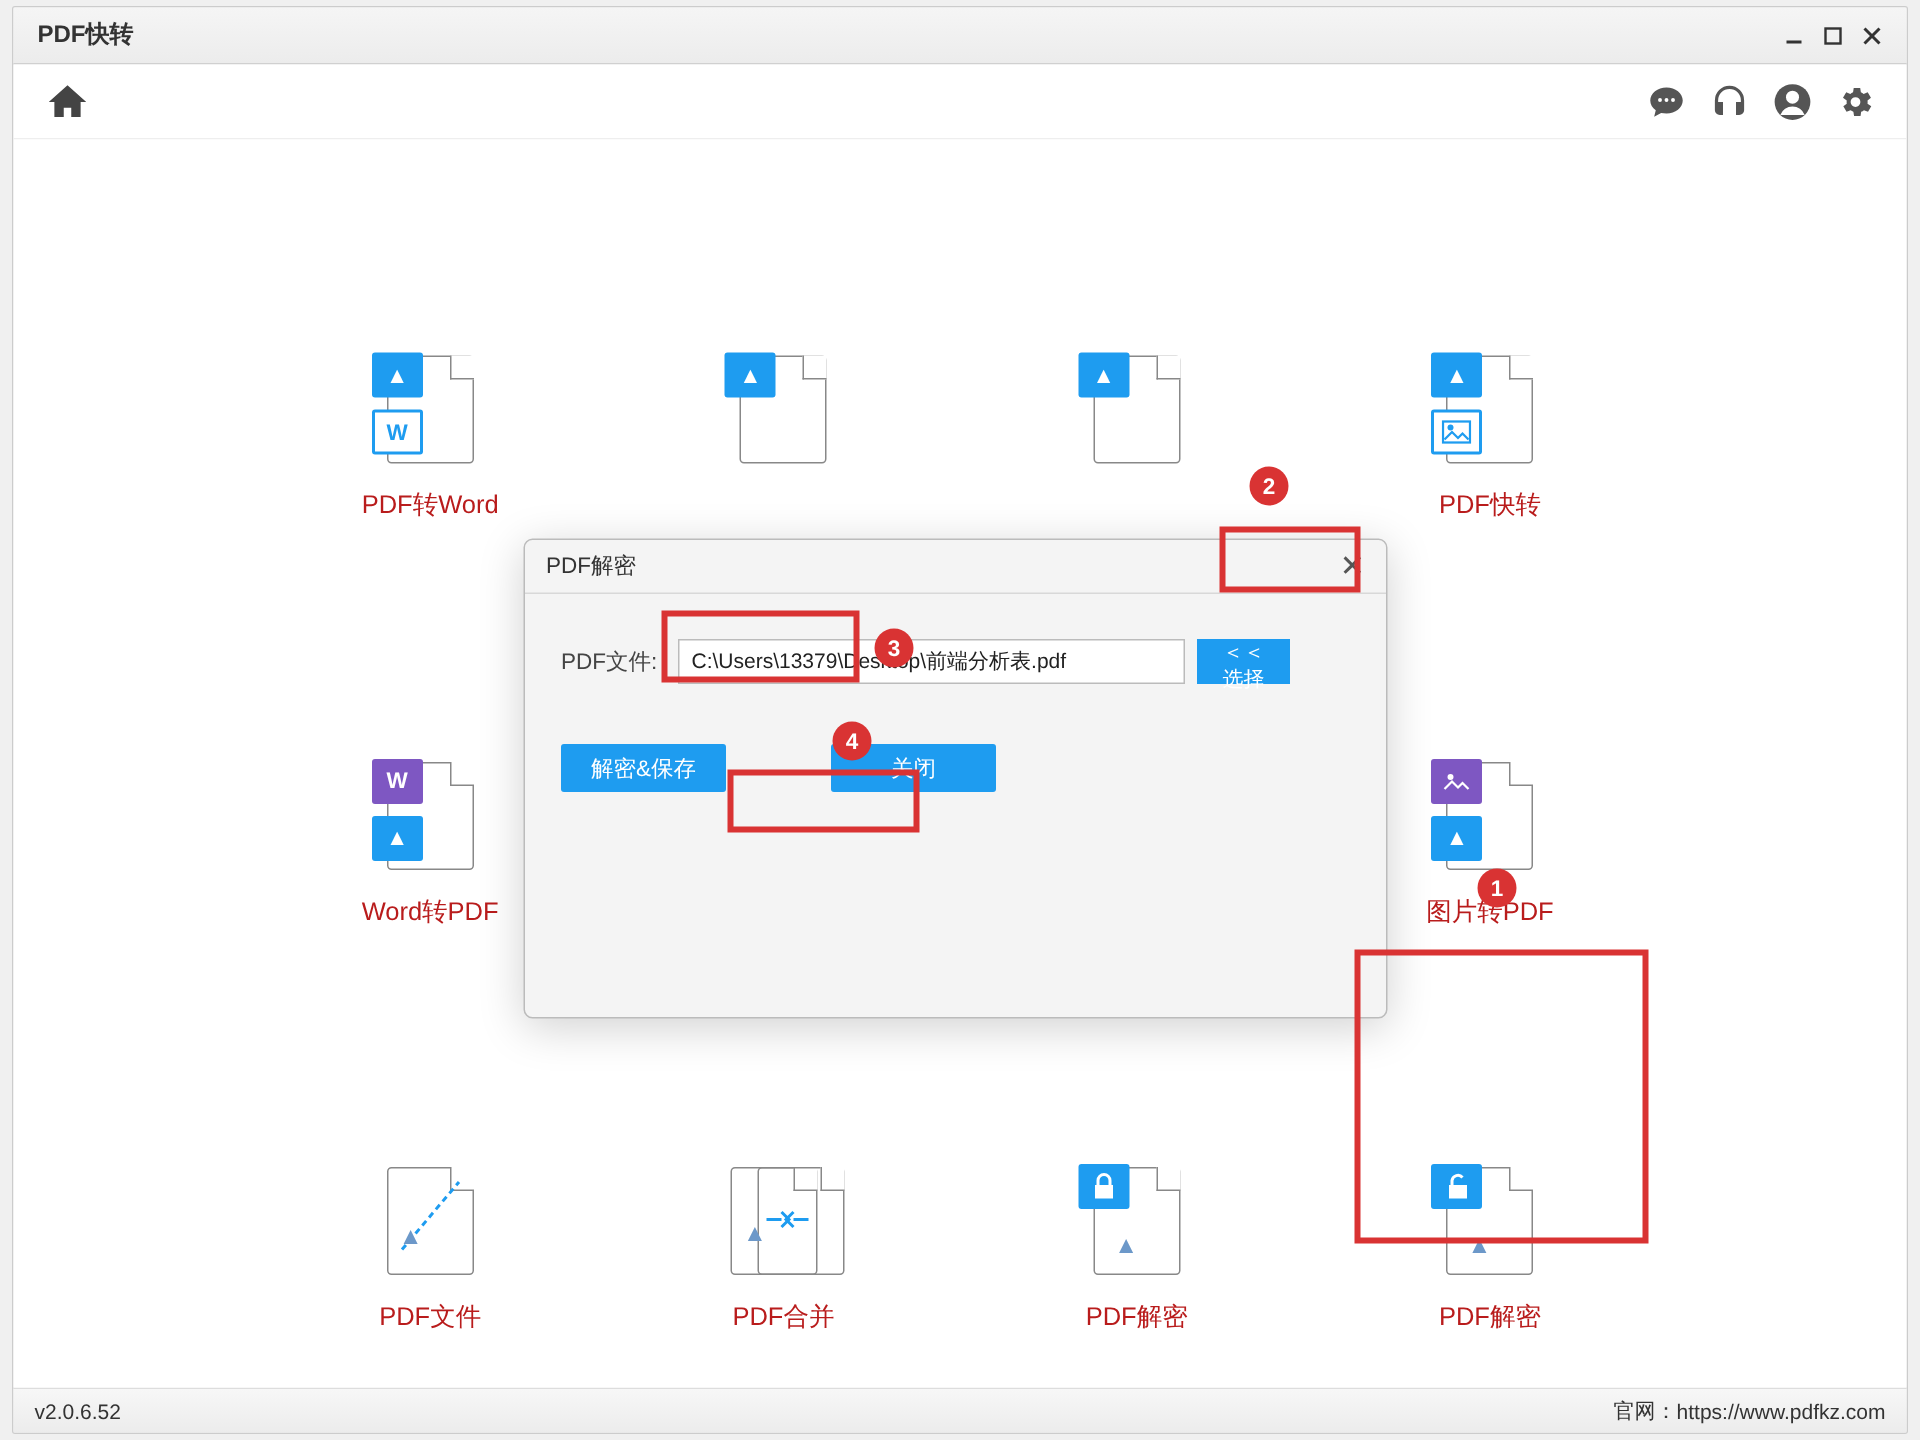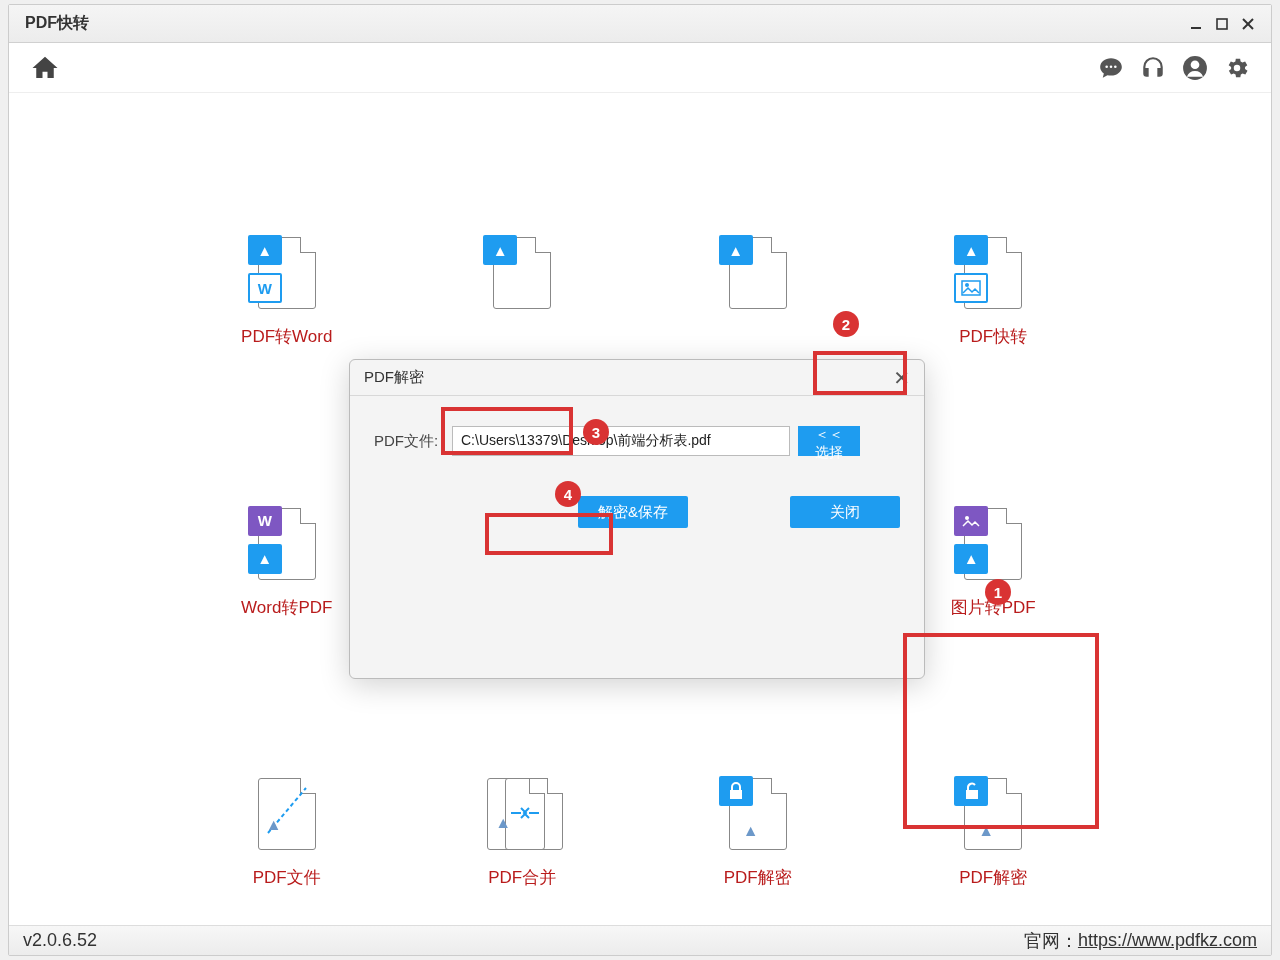--- a/index.html
+++ b/index.html
@@ -16,35 +16,35 @@
 .content{flex:1;position:relative;background:#fff}
 .grid{display:grid;grid-template-columns:repeat(4,1fr);column-gap:0;row-gap:120px;padding:140px 160px 0;position:absolute;inset:0}
 .cell{display:flex;flex-direction:column;align-items:center;cursor:pointer}
 .ico-wrap{width:70px;height:80px;position:relative;margin-bottom:12px}
 .page{position:absolute;width:58px;height:72px;left:6px;top:4px;border:1.5px solid #888;border-radius:3px}
 .fold{position:absolute;right:-1px;top:-1px;width:16px;height:16px;background:#fff;border-left:1.5px solid #888;border-bottom:1.5px solid #888}
 .badge{position:absolute;width:34px;height:30px;left:-4px;top:18px;background:#1e9cf0;border-radius:2px;display:flex;align-items:center;justify-content:center;color:#fff;font-size:15px;font-weight:bold}
 .pdf-mark{position:absolute;left:20px;top:48px;color:#6c98c9}
 .cell-label{font-size:17px;color:#b91c1c}
 .badge.purple{background:#7e57c2}
-.statusbar{height:30px;background:linear-gradient(#f7f7f7,#ececec);border-top:1px solid #ddd;display:flex;align-items:center;padding:0 14px;font-size:18px;color:#333}
+.statusbar{height:30px;background:linear-gradient(#f7f7f7,#ececec);border-top:1px solid #ddd;display:flex;align-items:center;padding:0 14px;font-size:14px;color:#333}
 .statusbar-spacer{flex:1}
 .modal{position:absolute;left:340px;top:266px;width:576px;height:320px;background:#f4f4f4;border:1px solid #bbb;border-radius:6px;box-shadow:0 6px 30px rgba(0,0,0,.18)}
 .modal-head{height:36px;border-bottom:1px solid #d8d8d8;display:flex;align-items:center;padding:0 14px}
 .modal-title{font-size:15px;color:#333}
 .modal-close{margin-left:auto;font-size:20px;color:#555;cursor:pointer}
 .modal-body{padding:30px 24px 0}
 .row{display:flex;align-items:center;margin-bottom:40px}
 .row-label{width:78px;font-size:15px;color:#444;text-align:left}
 .text-input{height:30px;border:1px solid #bbb;background:#fff;font-size:14px;padding:0 8px;color:#222}
 .file-input{width:338px}
 .pwd-input{width:352px}
 .btn{height:30px;background:#1e9cf0;color:#fff;border:none;font-size:14px;padding:0 14px;cursor:pointer;border-radius:0}
 .select-btn{margin-left:8px;width:62px}
-.modal-actions{display:flex;justify-content:flex-end;gap:102px;margin-top:10px}
+.modal-actions{display:flex;justify-content:flex-start;gap:70px;margin-top:10px}
 .act-btn{width:110px;height:32px;background:#1e9cf0;color:#fff;border:none;font-size:15px;cursor:pointer;border-radius:2px}
 .hl{position:absolute;border:4px solid #d93333;pointer-events:none}
 .num-badge{position:absolute;width:26px;height:26px;background:#d93333;color:#fff;border-radius:50%;display:flex;align-items:center;justify-content:center;font-size:15px;font-weight:bold;pointer-events:none}
 svg{display:block}
 </style>
 </head>
 <body>
 
 <div class="window">
   <div class="titlebar">
@@ -267,15 +267,15 @@
     <div class="num-badge" style="left:574px;top:326px">3</div>
 
     <div class="hl" style="left:476px;top:420px;width:128px;height:42px"></div>
     <div class="num-badge" style="left:546px;top:388px">4</div>
   </div>
 
   <div class="statusbar">
     <span>v2.0.6.52</span>
     <span class="statusbar-spacer"></span>
     <span>官网：</span>
-    <span style="text-decoration:underline">https://www.pdfkz.com</span>
+    <span style="">https://www.pdfkz.com</span>
   </div>
 </div>
 
 </body></html>

